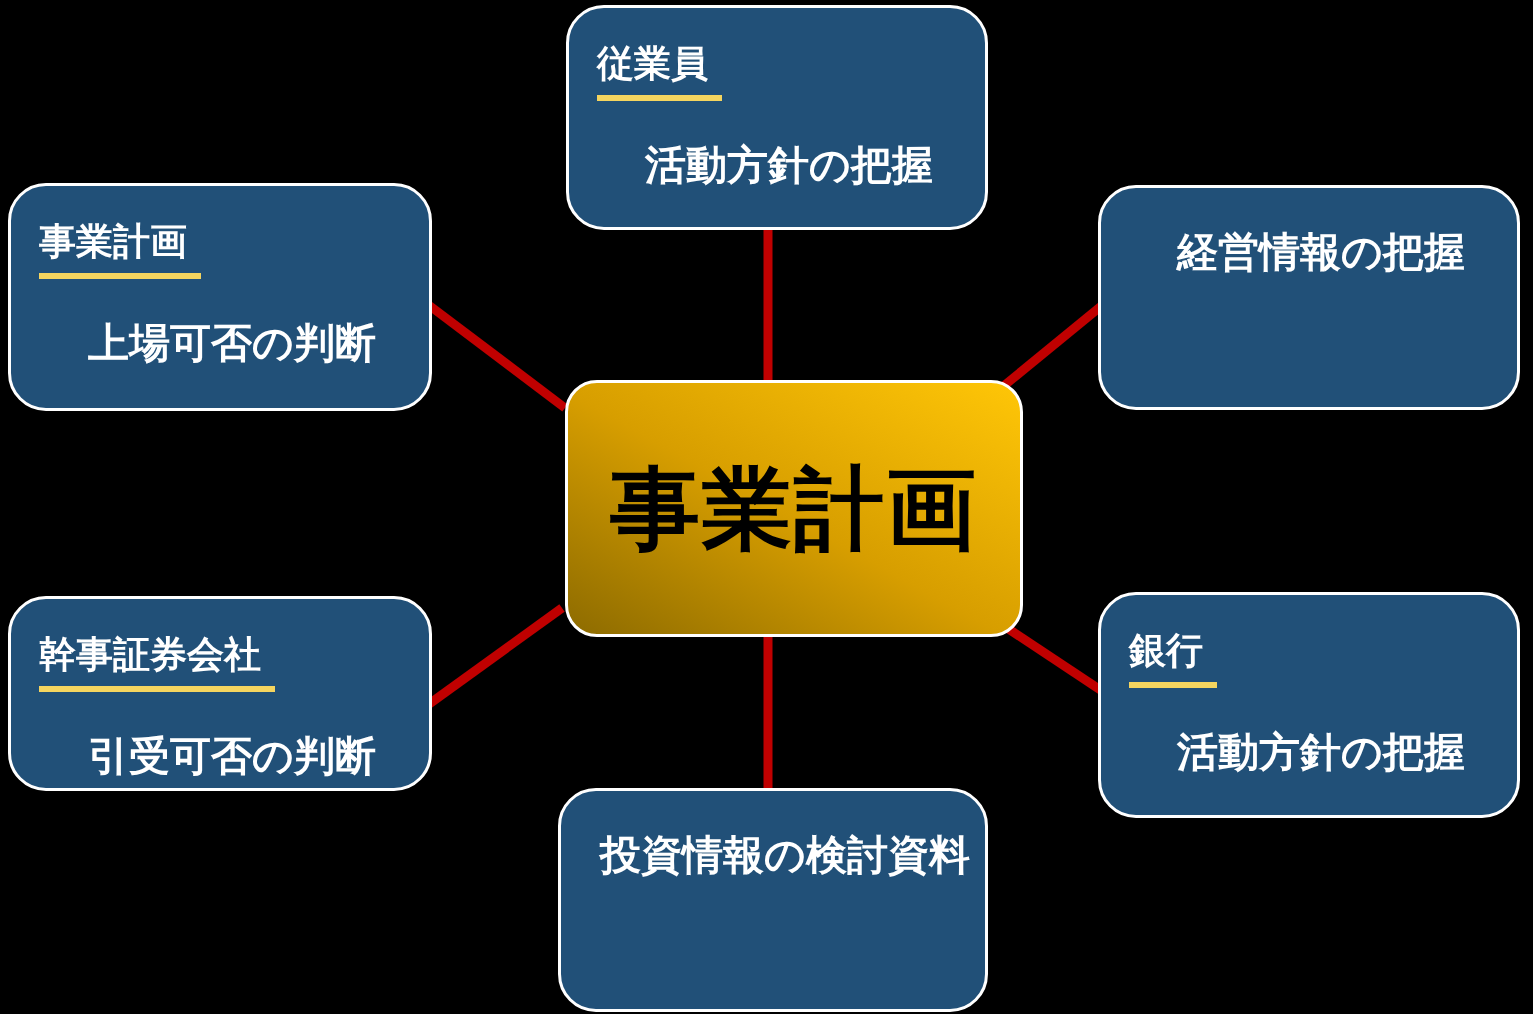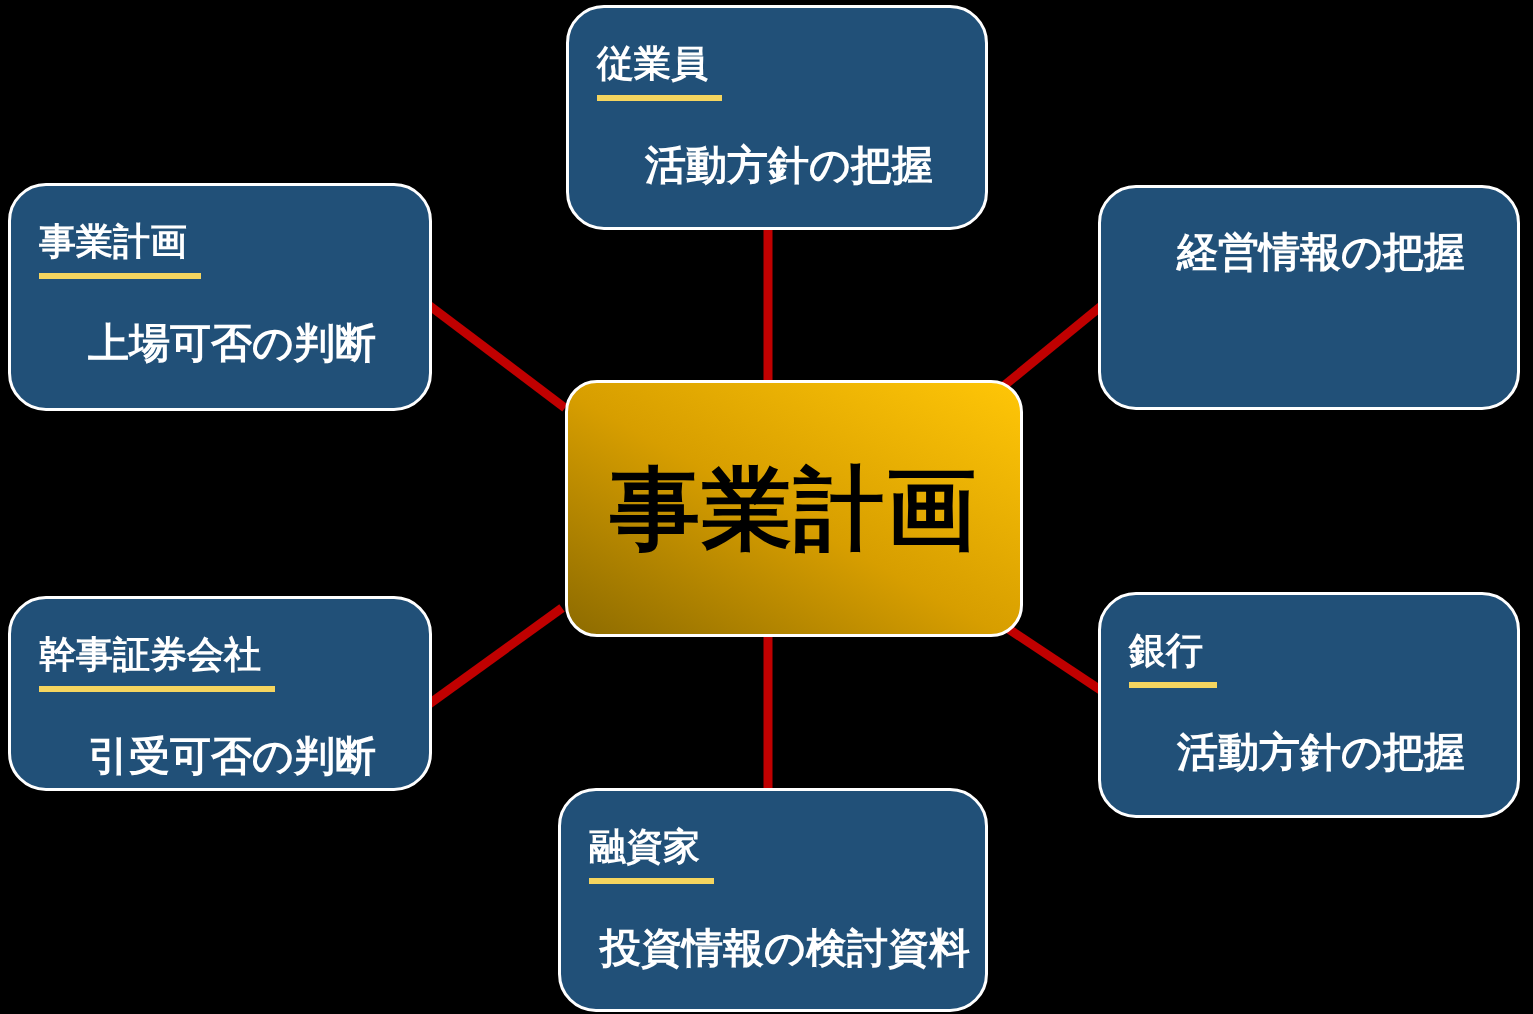--- a/index.html
+++ b/index.html
@@ -124,23 +124,20 @@
   </div>
 
   <div class="node pos-bottom-right">
     <div class="node-title-row">
       <span class="node-title">銀行</span>
     </div>
     <div class="node-body">活動方針の把握</div>
   </div>
 
   <div class="node pos-bottom">
-    <div class="node-title-row">
-      <span class="node-title">融資家</span>
-    </div>
     <div class="node-body">投資情報の検討資料</div>
   </div>
 
   <div class="node pos-bottom-left">
     <div class="node-title-row">
       <span class="node-title">幹事証券会社</span>
     </div>
     <div class="node-body">引受可否の判断</div>
   </div>
 

